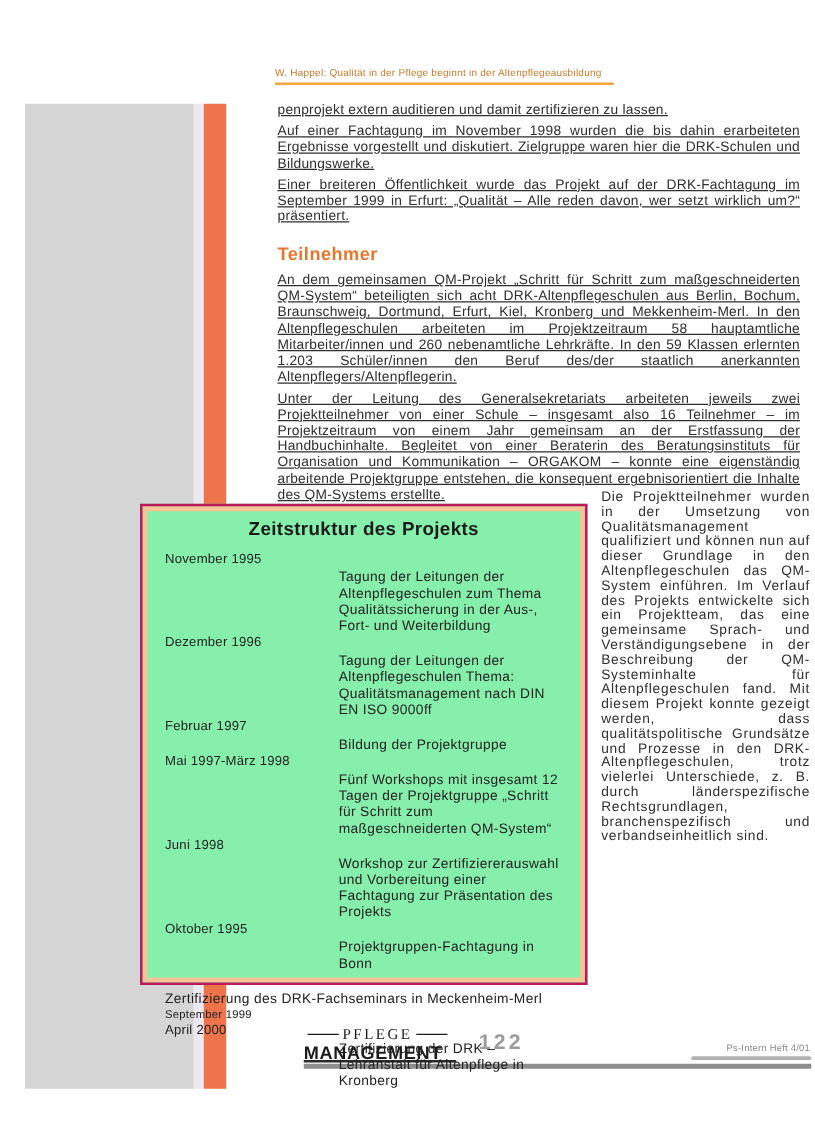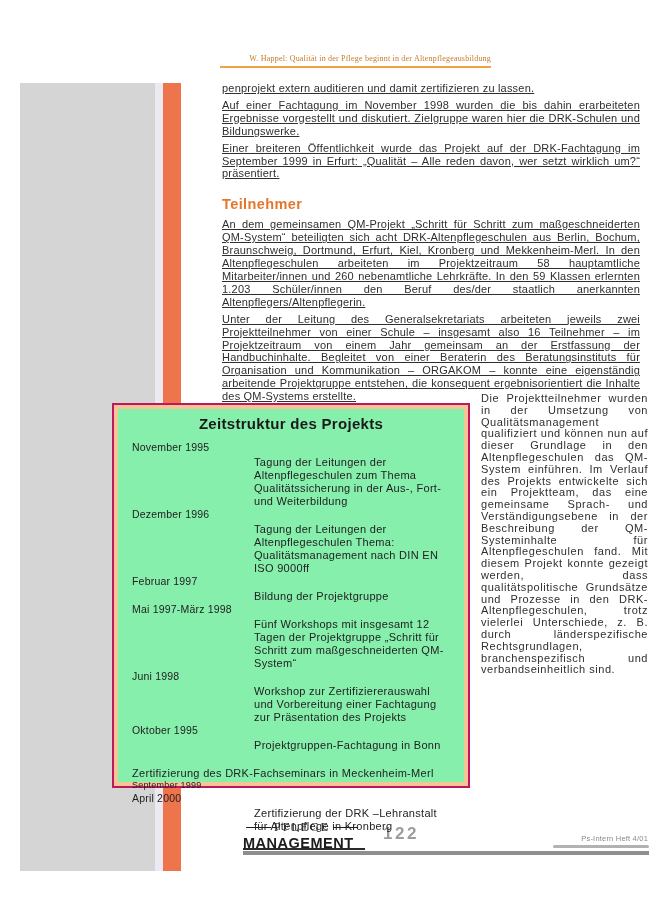--- a/index.html
+++ b/index.html
@@ -7,23 +7,23 @@
     position:relative;width:652px;height:907px;background:#ffffff;
     font-family:"Liberation Sans", sans-serif;overflow:hidden;
   }
   
   .gray-panel{position:absolute;left:20px;top:83px;width:135px;height:788px;background:#d5d5d5;}
   .lav-strip{position:absolute;left:155px;top:83px;width:8px;height:788px;background:#ece9f2;}
   .accent-bar{position:absolute;left:163px;top:83px;width:18px;height:788px;background:#ee744c;}
 
   
   .citation{
-    position:absolute;left:220px;top:54px;width:271px;text-align:right;
+    position:absolute;left:220px;top:54px;width:271px;text-align:left;
     font-size:8px;color:#c97a28;letter-spacing:.2px;
-    border-bottom:2px solid #f0a440;padding-bottom:3px;font-family:Liberation Serif, serif;
+    border-bottom:2px solid #f0a440;padding-bottom:3px;
   }
 
   
   .main-col{position:absolute;left:222px;top:82px;width:418px;color:#2f2f2f;}
   .para{
     font-size:11px;line-height:12.9px;text-align:justify;letter-spacing:.2px;
     margin:0 0 4px 0;hyphens:auto;text-decoration:underline;
   }
   .section-heading{
     color:#e5762c;font-weight:bold;font-size:14.5px;letter-spacing:.4px;
@@ -34,21 +34,21 @@
   .tbox{
     position:absolute;left:112px;top:403px;width:358px;height:385px;
     background:#86efac;border:2px solid #be185d;
     box-shadow:inset 0 0 0 4px #f7c498;z-index:2;box-sizing:border-box;
     color:#222;
   }
   .tbox-title{
     text-align:center;font-weight:bold;font-size:15px;letter-spacing:.3px;
     margin:10px 0 9px 0;color:#1a1a1a;
   }
-  .trow{display:flex;padding:0 18px 0 18px;}
+  .trow{display:flex;padding:0 18px 0 18px;gap:17px;}
   .tdate{width:122px;flex:0 0 122px;font-size:10.5px;line-height:13px;letter-spacing:.2px;}
   .tdesc{flex:1;font-size:11px;line-height:13px;letter-spacing:.3px;margin-top:15px;}
   .trow.small .tdate{font-size:9px;line-height:11.5px;}
   .trow.small .tdesc{font-size:9.5px;line-height:11.5px;letter-spacing:.2px;}
 
   
   .side-col{
     position:absolute;left:481px;top:393px;width:167px;color:#2f2f2f;
     font-size:11px;line-height:11.8px;letter-spacing:.55px;
     text-align:justify;hyphens:auto;

